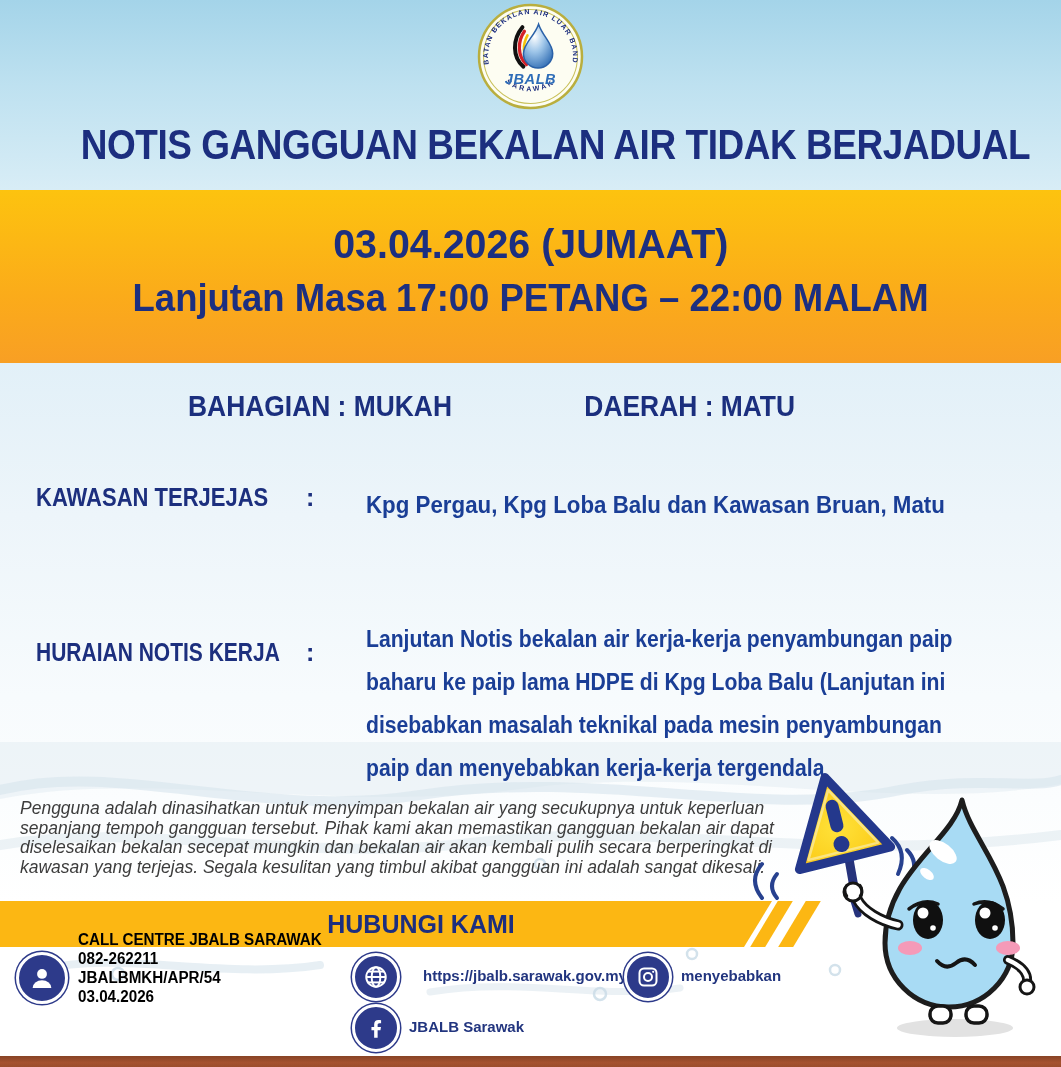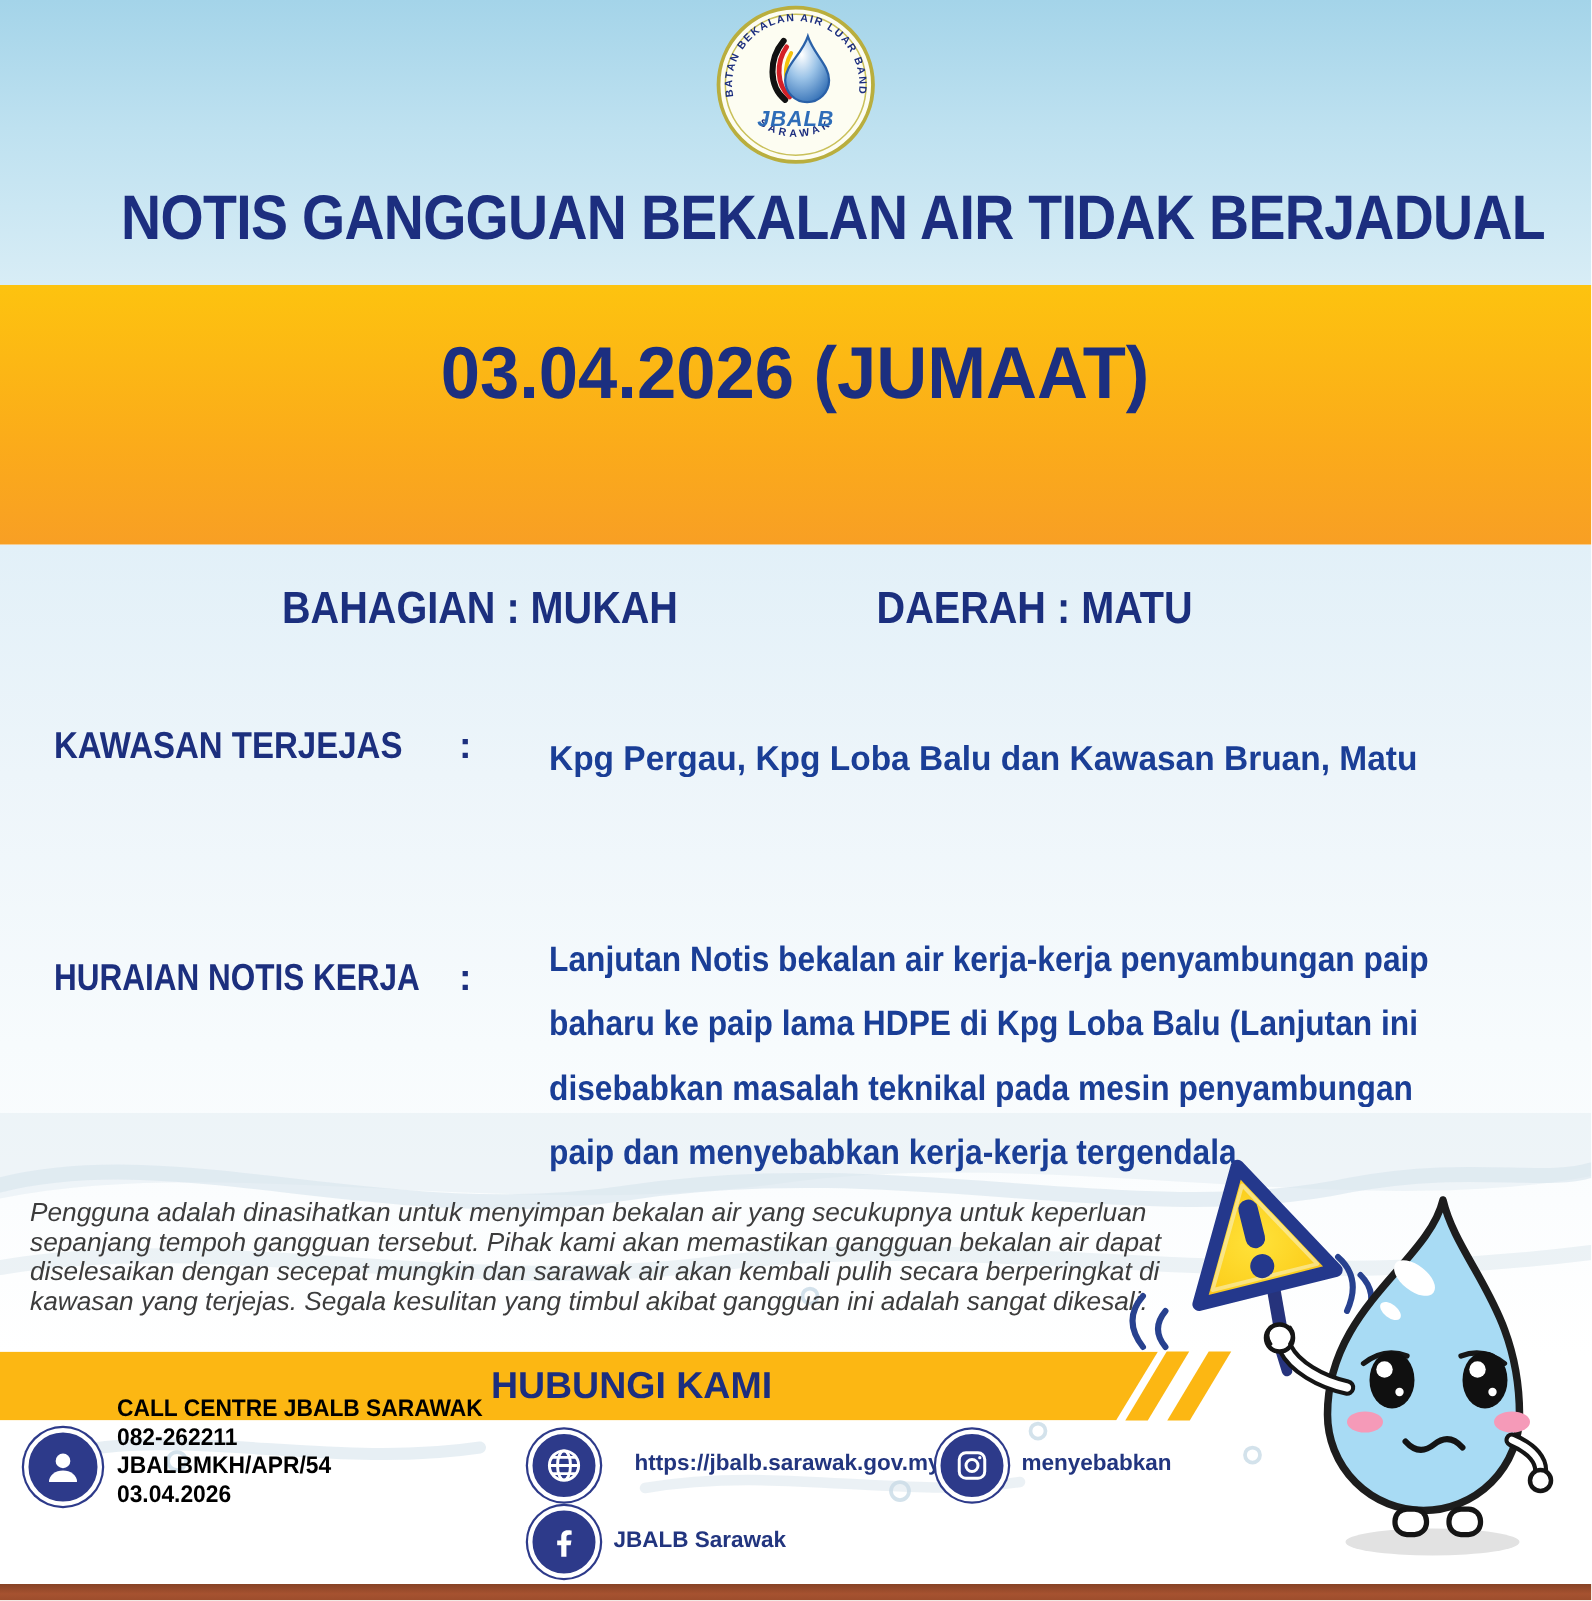--- a/index.html
+++ b/index.html
@@ -10,21 +10,21 @@
   
   .header-bg{position:absolute;top:0;left:0;width:1061px;height:190px;
     background:linear-gradient(180deg,#a4d4e9 0%,#bee1f0 45%,#d8edf6 100%);}
   .logo{position:absolute;top:3px;left:477px;width:107px;height:107px;}
   .title{position:absolute;top:121px;left:0;width:1061px;text-align:center;
     font-size:42px;font-weight:bold;color:#1c2e7f;white-space:nowrap;padding-left:16px;}
   .title .cond{display:inline-block;transform:scaleX(.88);transform-origin:center;letter-spacing:-0.5px;}
   
   .banner{position:absolute;top:190px;left:0;width:1061px;height:173px;
     background:linear-gradient(180deg,#fdc30f 0%,#fbab1a 62%,#f89f24 100%);}
-  .banner-date{margin-top:31px;text-align:center;font-size:49px;font-weight:bold;color:#1c2f80;white-space:nowrap;}
+  .banner-date{margin-top:31px;text-align:center;font-size:41px;font-weight:bold;color:#1c2f80;white-space:nowrap;}
   .banner-time{margin-top:9px;text-align:center;font-size:38px;font-weight:bold;color:#1c2f80;white-space:nowrap;}
   .banner .cond{display:inline-block;transform:scaleX(.96);transform-origin:center;}
   
   .content-bg{position:absolute;top:363px;left:0;width:1061px;height:694px;
     background:linear-gradient(180deg,#e2f0f8 0%,#edf5fa 22%,#f7fbfd 48%,#ffffff 78%);}
   .water{position:absolute;top:742px;left:0;width:1061px;height:315px;}
   .region-bahagian{position:absolute;top:389px;left:140px;width:330px;text-align:right;
     font-size:30px;font-weight:bold;color:#1b2f7e;white-space:nowrap;}
   .region-daerah{position:absolute;top:389px;left:545px;width:290px;text-align:center;
     font-size:30px;font-weight:bold;color:#1b2f7e;white-space:nowrap;}
@@ -119,20 +119,21 @@
     <path d="M61,21 C65,33 75,40 75,50 A14.5,14.5 0 1 1 46,50 C46,40 57,33 61,21 Z" fill="url(#dropG)" stroke="#2a61a8" stroke-width="1.5"></path>
     <text x="53" y="80" text-anchor="middle" font-size="14.5" font-weight="bold" font-style="italic" fill="#2e6db8" letter-spacing="0.5">JBALB</text>
   </svg>
 
   <div class="title">
     <span class="cond">NOTIS GANGGUAN BEKALAN AIR TIDAK BERJADUAL</span>
   </div>
 
   <div class="banner">
     <div class="banner-date"><span class="cond">03.04.2026 (JUMAAT)</span></div>
+    <div class="banner-time"><span class="cond">Lanjutan Masa 17:00 PETANG – 22:00 MALAM</span></div>
   </div>
 
   <div class="region-bahagian"><span class="cond">BAHAGIAN : MUKAH</span></div>
   <div class="region-daerah"><span class="cond">DAERAH : MATU</span></div>
 
   <div class="k-label">KAWASAN TERJEJAS</div>
   <div class="k-colon">:</div>
   <div class="k-value">Kpg Pergau, Kpg Loba Balu dan Kawasan Bruan, Matu</div>
 
   <div class="h-label">HURAIAN NOTIS KERJA</div>
@@ -140,21 +141,21 @@
   <div class="h-lines">
     <div>Lanjutan Notis bekalan air kerja-kerja penyambungan paip</div>
     <div>baharu ke paip lama HDPE di Kpg Loba Balu (Lanjutan ini</div>
     <div>disebabkan masalah teknikal pada mesin penyambungan</div>
     <div>paip dan menyebabkan kerja-kerja tergendala</div>
   </div>
 
   <div class="advisory">
     <div>Pengguna adalah dinasihatkan untuk menyimpan bekalan air yang secukupnya untuk keperluan</div>
     <div>sepanjang tempoh gangguan tersebut. Pihak kami akan memastikan gangguan bekalan air dapat</div>
-    <div>diselesaikan dengan secepat mungkin dan sarawak air akan kembali pulih secara berperingkat di</div>
+    <div>diselesaikan bekalan secepat mungkin dan bekalan air akan kembali pulih secara berperingkat di</div>
     <div>kawasan yang terjejas. Segala kesulitan yang timbul akibat gangguan ini adalah sangat dikesali.</div>
   </div>
 
   <div class="contact-bar">
     <div class="contact-bar-title">
       <span class="cond">HUBUNGI KAMI</span>
     </div>
   </div>
   <div class="stripe s1"></div>
   <div class="stripe s2"></div>

